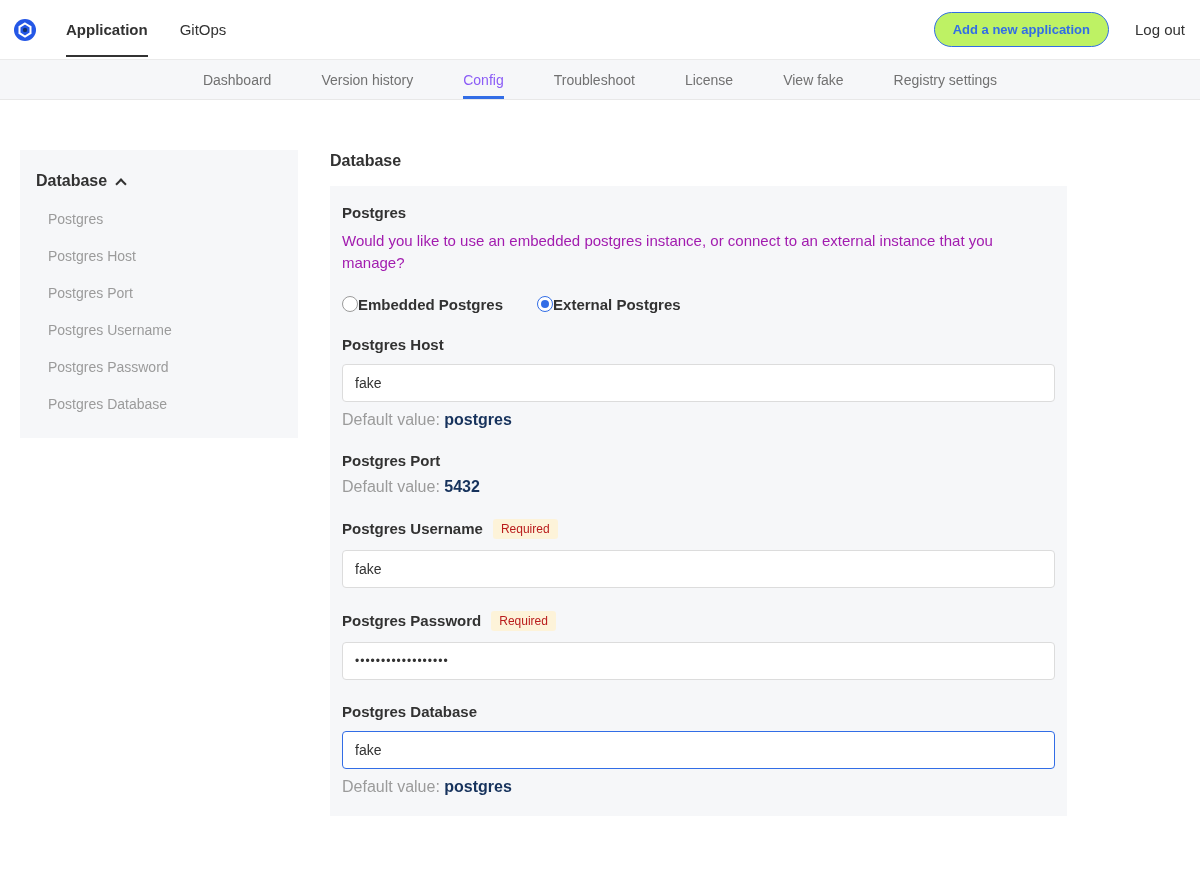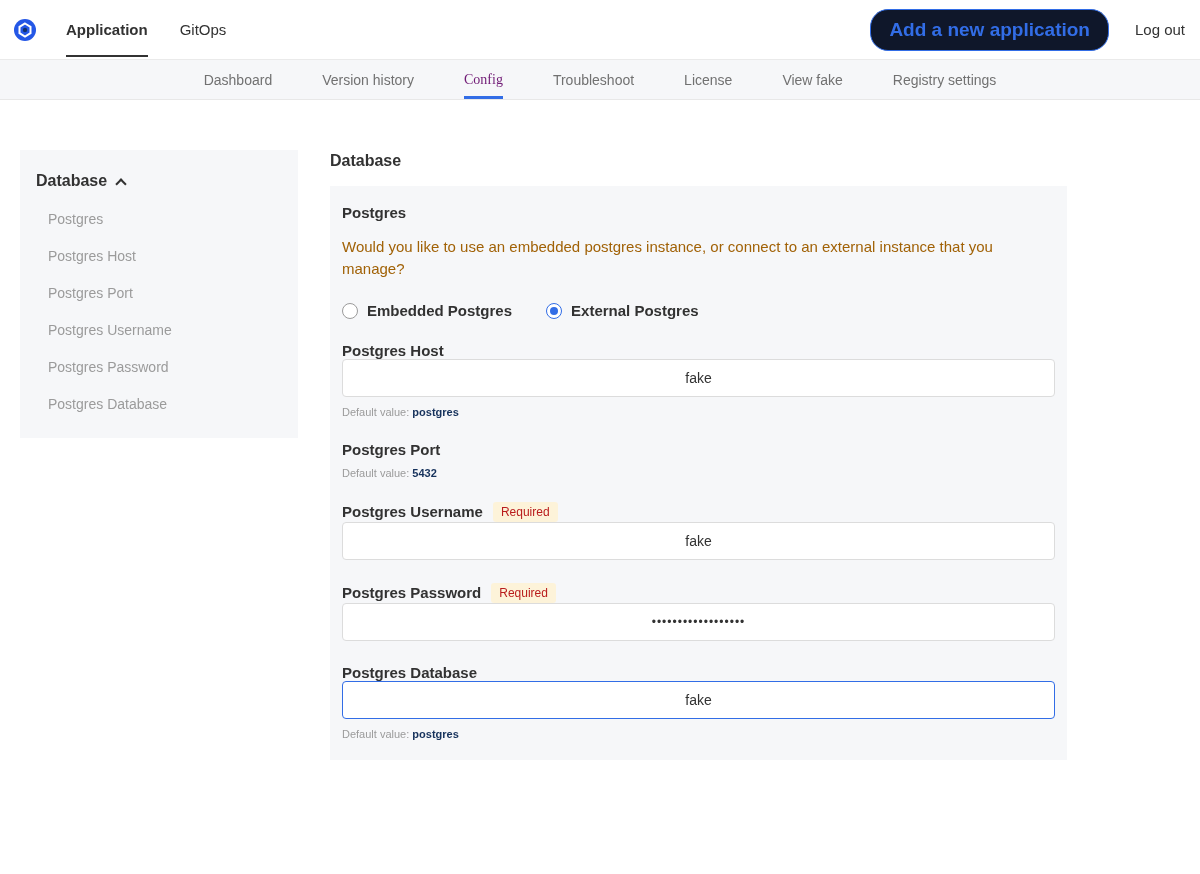--- a/index.html
+++ b/index.html
@@ -35,23 +35,23 @@
     content: "";
     position: absolute;
     left: 0; right: 0; bottom: -1px;
     height: 2px;
     background: #323232;
   }
   .header-spacer { flex: 1; }
   .add-app-btn {
     border: 1px solid #326de6;
     color: #326de6;
-    background: #0f172a;
+    background: #bef264;
     font-family: inherit;
-    font-size: 19px;
+    font-size: 13px;
     font-weight: bold;
     padding: 9px 18px;
     border-radius: 18px;
     margin-right: 26px;
     cursor: pointer;
     white-space: nowrap;
   }
   .logout-link { font-size: 15px; color: #323232; cursor: pointer; }
 
   
@@ -64,21 +64,21 @@
     gap: 50px;
   }
   .subnav-tab {
     font-size: 14px;
     color: #717171;
     line-height: 40px;
     position: relative;
     cursor: pointer;
     white-space: nowrap;
   }
-  .subnav-tab.active { color: #701a75; font-family: Liberation Serif, serif; }
+  .subnav-tab.active { color: #8b5cf6; }
   .subnav-tab.active::after {
     content: "";
     position: absolute;
     left: 0; right: 0; bottom: 0;
     height: 3px;
     background: #326de6;
   }
 
   
   .page {
@@ -121,28 +121,28 @@
   
   .main { margin-left: 32px; width: 737px; }
   .section-title { font-size: 16px; font-weight: bold; margin: 2px 0 16px; }
 
   .config-card {
     background: #f6f7f9;
     padding: 18px 12px 20px;
   }
   .group-label { font-size: 15px; font-weight: bold; }
   .help-text {
-    margin-top: 15px;
+    margin-top: 9px;
     font-size: 15px;
-    color: #a16207;
+    color: #a21caf;
     line-height: 1.45;
   }
 
   .radio-row { display: flex; gap: 34px; margin-top: 22px; }
-  .radio-option { display: flex; align-items: flex-end; gap: 9px; cursor: pointer; }
+  .radio-option { display: flex; align-items: center; gap: 0; cursor: pointer; }
   .radio-circle {
     width: 16px; height: 16px;
     border-radius: 50%;
     border: 1px solid #9b9b9b;
     background: #fff;
     position: relative;
     flex-shrink: 0;
   }
   .radio-circle.checked { border-color: #326de6; }
   .radio-circle.checked::after {
@@ -158,37 +158,37 @@
   .field-label-row { display: flex; align-items: center; gap: 10px; }
   .field-label { font-size: 15px; font-weight: bold; }
   .required-badge {
     background: #fdf3d9;
     color: #b91c1c;
     font-size: 12px;
     padding: 3px 8px;
     border-radius: 3px;
   }
   .text-input {
+    margin-top: 11px;
     width: 100%;
     height: 38px;
     border: 1px solid #dcdcdc;
     border-radius: 4px;
     padding: 0 12px;
     font-size: 14px;
     font-family: inherit;
     color: #323232;
     background: #fff;
     outline: none;
-    text-align: center;
   }
   .text-input.focused { border-color: #326de6; }
   .text-input.password-dots { font-size: 12px; letter-spacing: 1px; }
   .helper {
     margin-top: 9px;
-    font-size: 11px;
+    font-size: 16px;
     color: #9b9b9b;
   }
   .helper strong { color: #16325c; font-weight: bold; }
 </style>
 </head>
 <body>
 
 <div class="top-header">
   <span class="logo">
     <svg width="22" height="22" viewBox="0 0 22 22">

